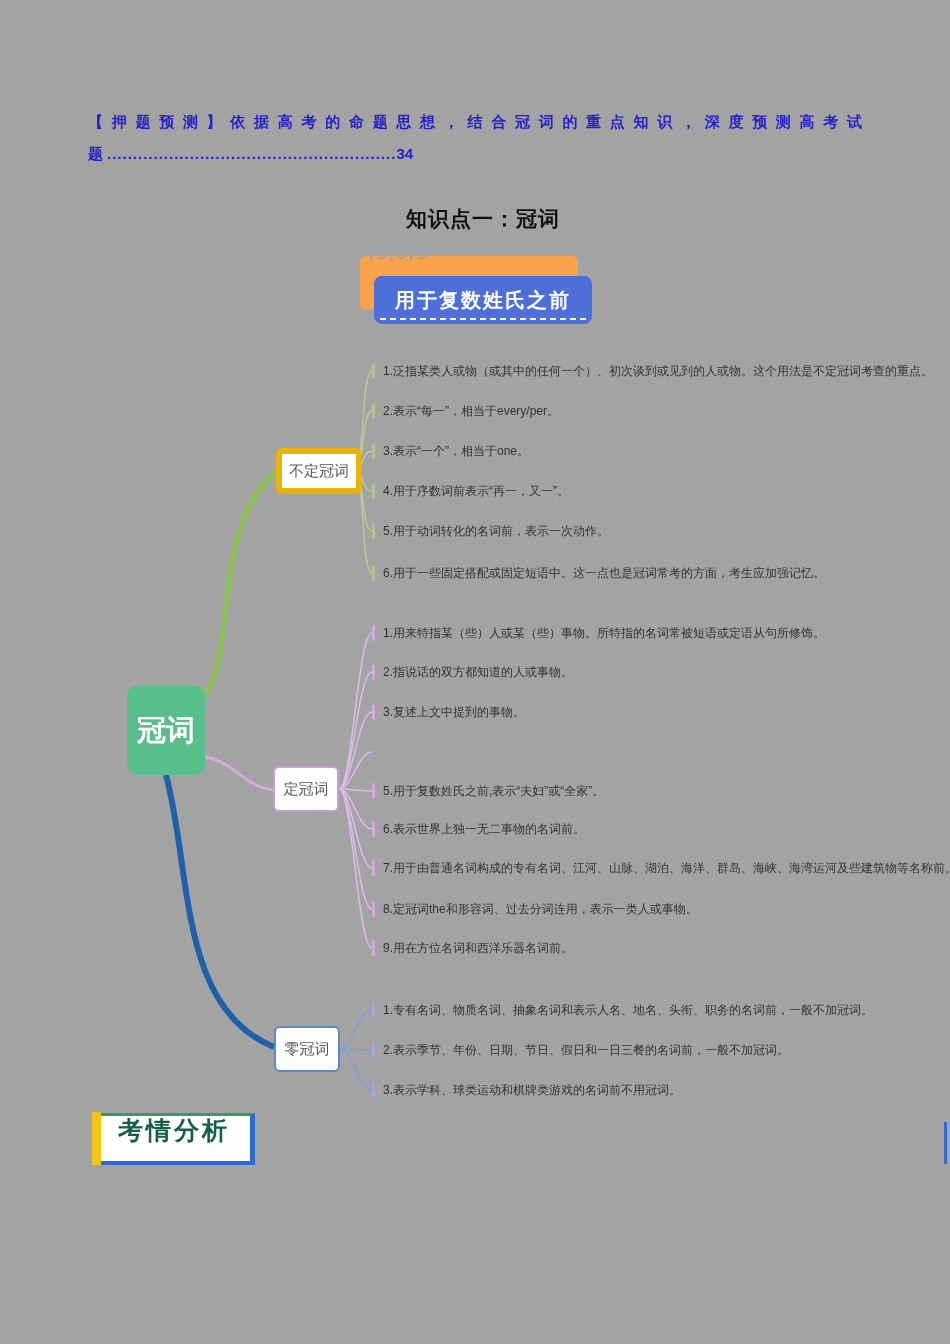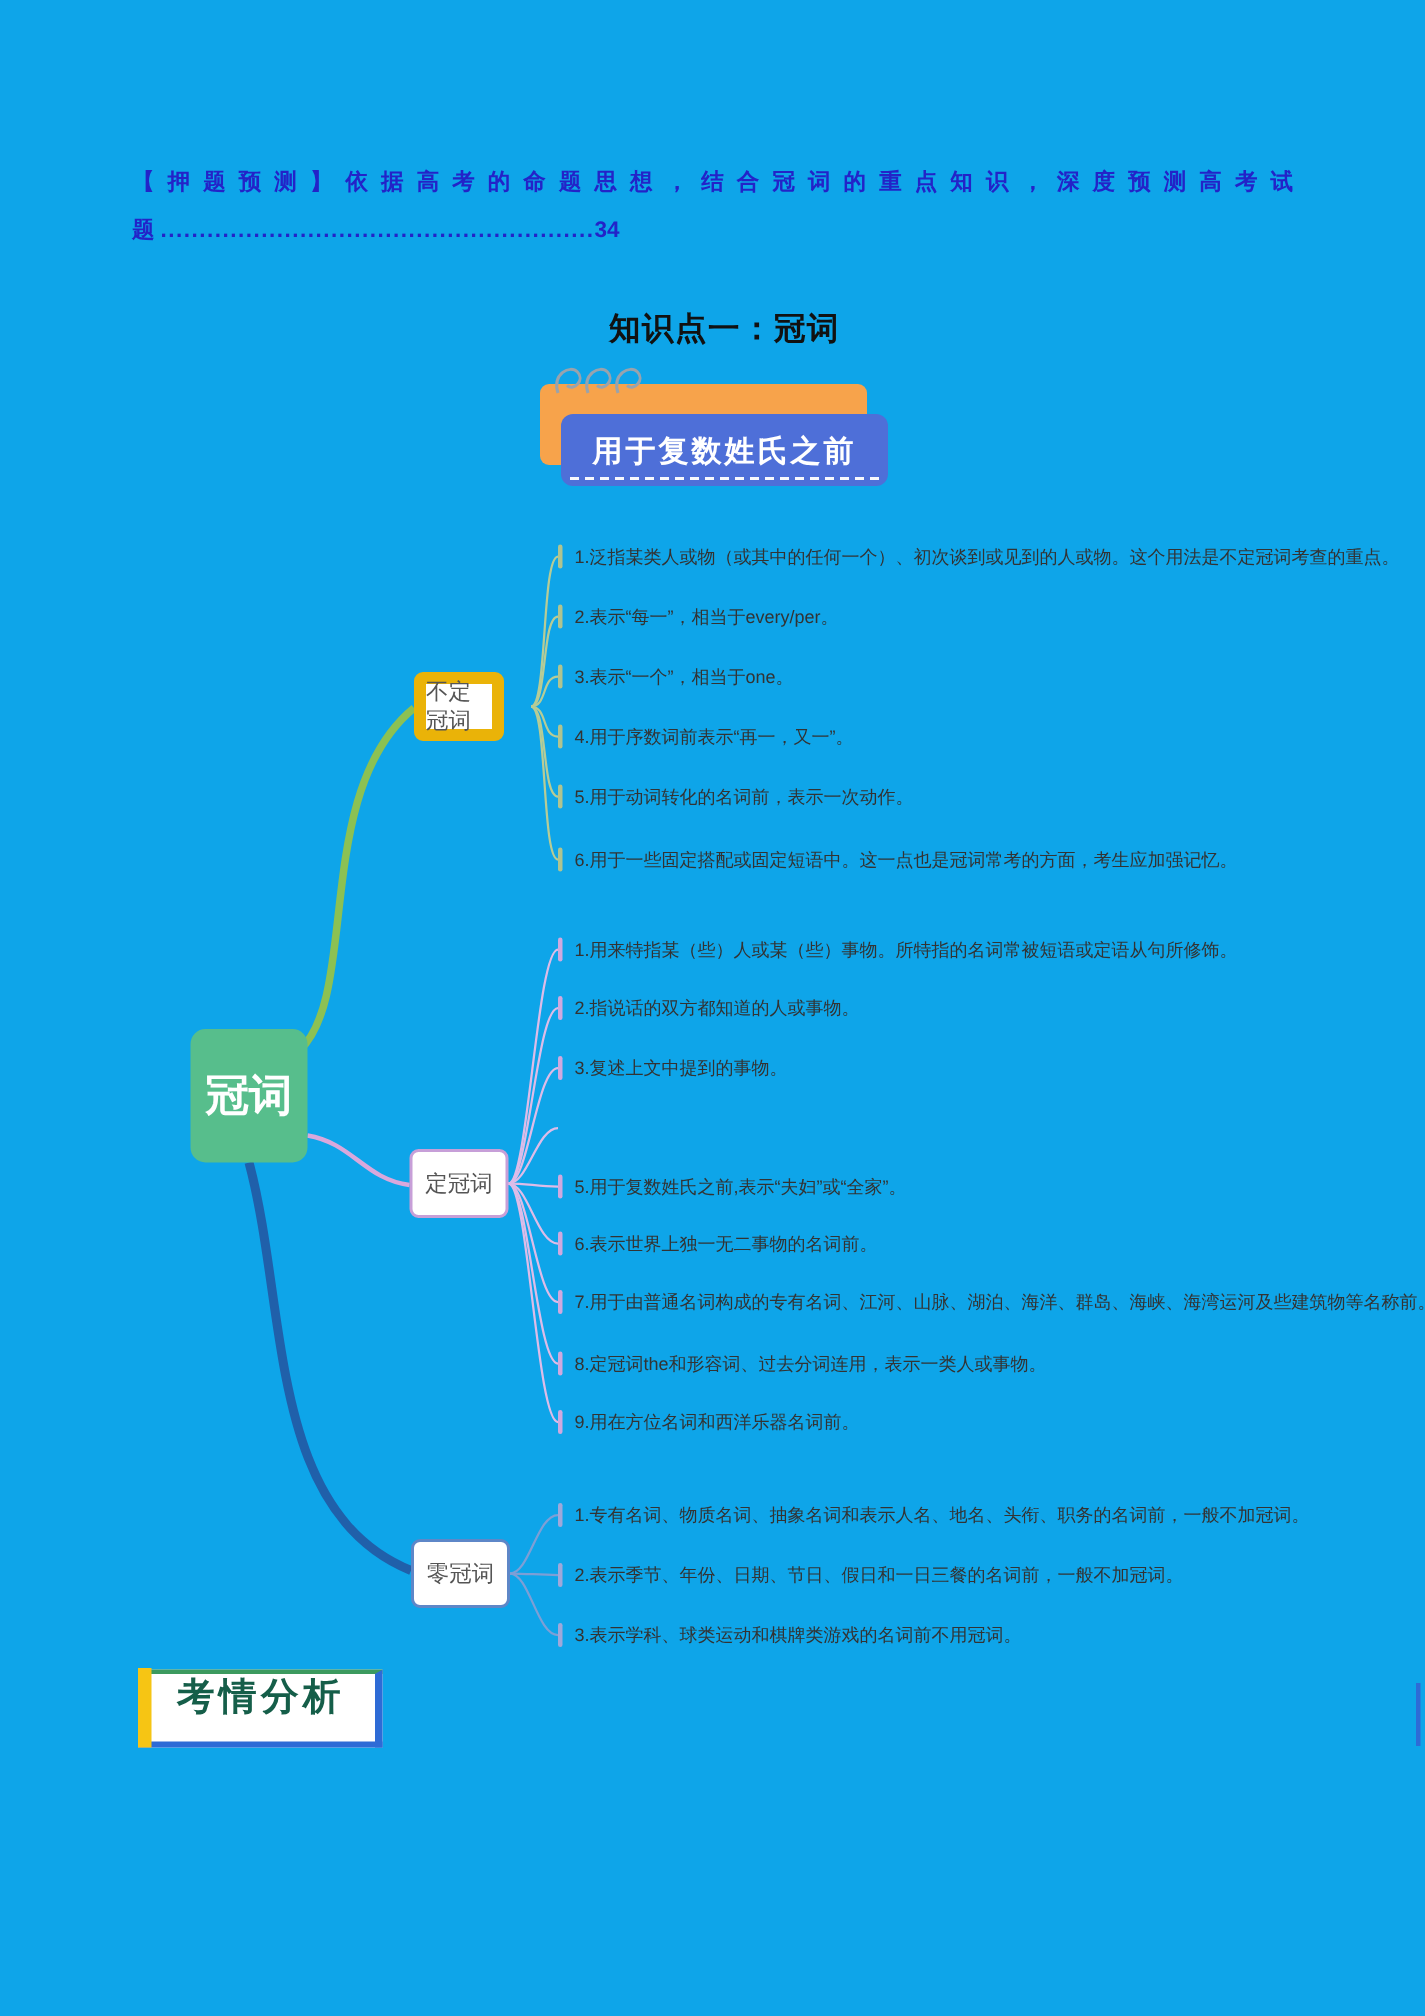--- a/index.html
+++ b/index.html
@@ -1,17 +1,17 @@
 <!DOCTYPE html>
 <html><head>
 <meta charset="utf-8">
 <style>
   * { margin:0; padding:0; box-sizing:border-box; }
   body { background:#ffffff; font-family:"Liberation Sans", sans-serif; }
-  .page { position:relative; width:950px; height:1344px; background:#0ea5e9; overflow:hidden; margin:0 auto; }
+  .page { position:relative; width:950px; height:1344px; background:#a3a3a3; overflow:hidden; margin:0 auto; }
 
   .toc { position:absolute; left:88px; top:106px; width:778px;
          color:#2323C8; font-size:15px; font-weight:bold; line-height:32px;
          text-align:justify; word-break:break-all; }
   .toc .entry { letter-spacing:4px; }
   .toc .dots { letter-spacing:1px; }
 
   .heading { position:absolute; left:0; top:205px; width:100%; text-align:center;
              font-size:21px; font-weight:bold; color:#111; letter-spacing:1px;padding-left:16px; }
 
@@ -25,21 +25,21 @@
                         border-bottom:2px dashed rgba(255,255,255,.95); }
 
   .svg-layer { position:absolute; left:0; top:0; width:950px; height:1344px; pointer-events:none; }
 
   .root-node { position:absolute; left:127px; top:686px; width:78px; height:89px;
                background:#57BE8C; border-radius:10px; display:flex; align-items:center;
                justify-content:center; color:#fff; font-size:29px; font-weight:bold; }
 
   .branch { position:absolute; background:#fff; border-radius:6px; display:flex;
             align-items:center; justify-content:center; font-size:15px; color:#555; z-index:2; }
-  .branch.b1 { left:276px; top:448px; width:60px; height:46px; border:8px solid #eab308; }
+  .branch.b1 { left:276px; top:448px; width:86px; height:46px; border:6px solid #eab308; }
   .branch.b2 { left:273px; top:766px; width:66px; height:46px; border:2px solid #C79FD8; }
   .branch.b3 { left:274px; top:1026px; width:66px; height:46px; border:2px solid #5E87C8; }
 
   .leaf { position:absolute; left:372px; height:18px; display:flex; align-items:center;
           gap:8px; white-space:nowrap; }
   .leaf .bar { width:3px; height:16px; border-radius:2px; flex:0 0 auto; }
   .leaf .txt { font-size:12px; color:#333; }
   .leaf.g .bar { background:#AFC490; }
   .leaf.p .bar { background:#CFA9DF; }
   .leaf.b .bar { background:#9FA8DA; }

